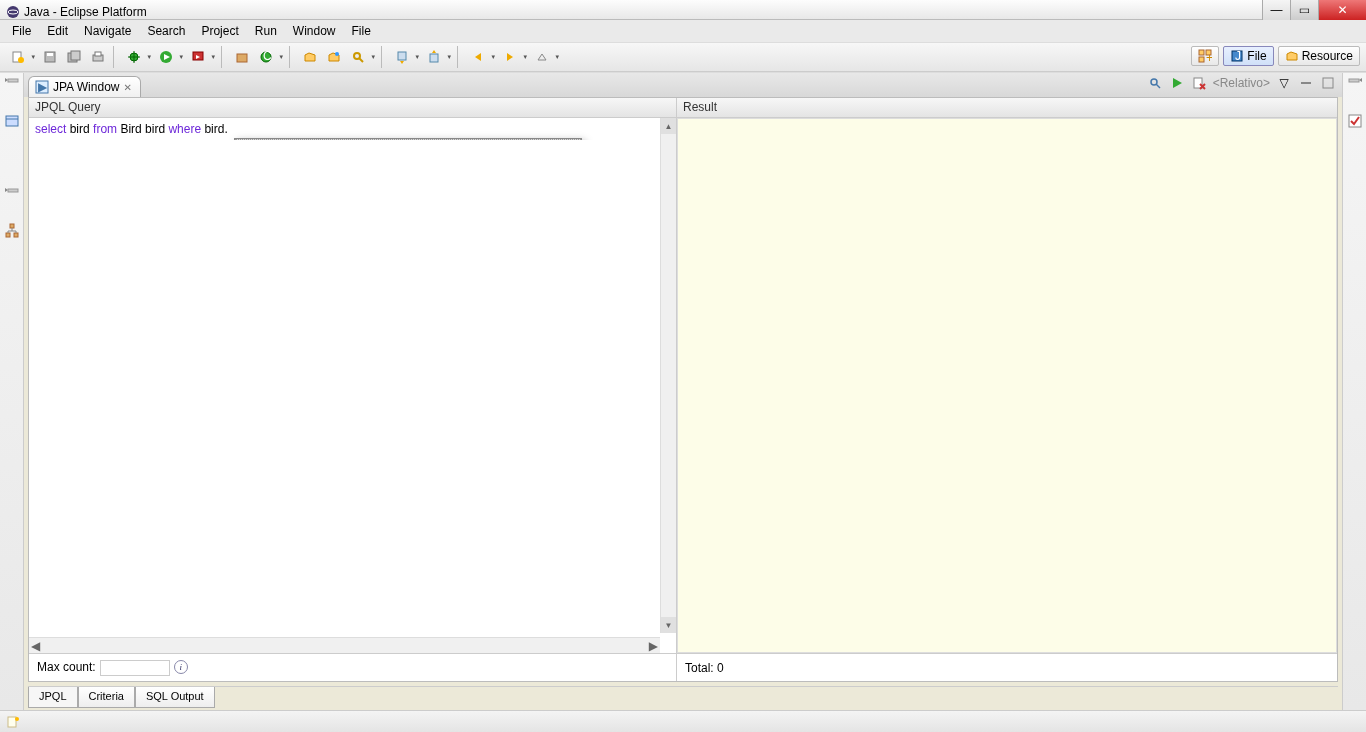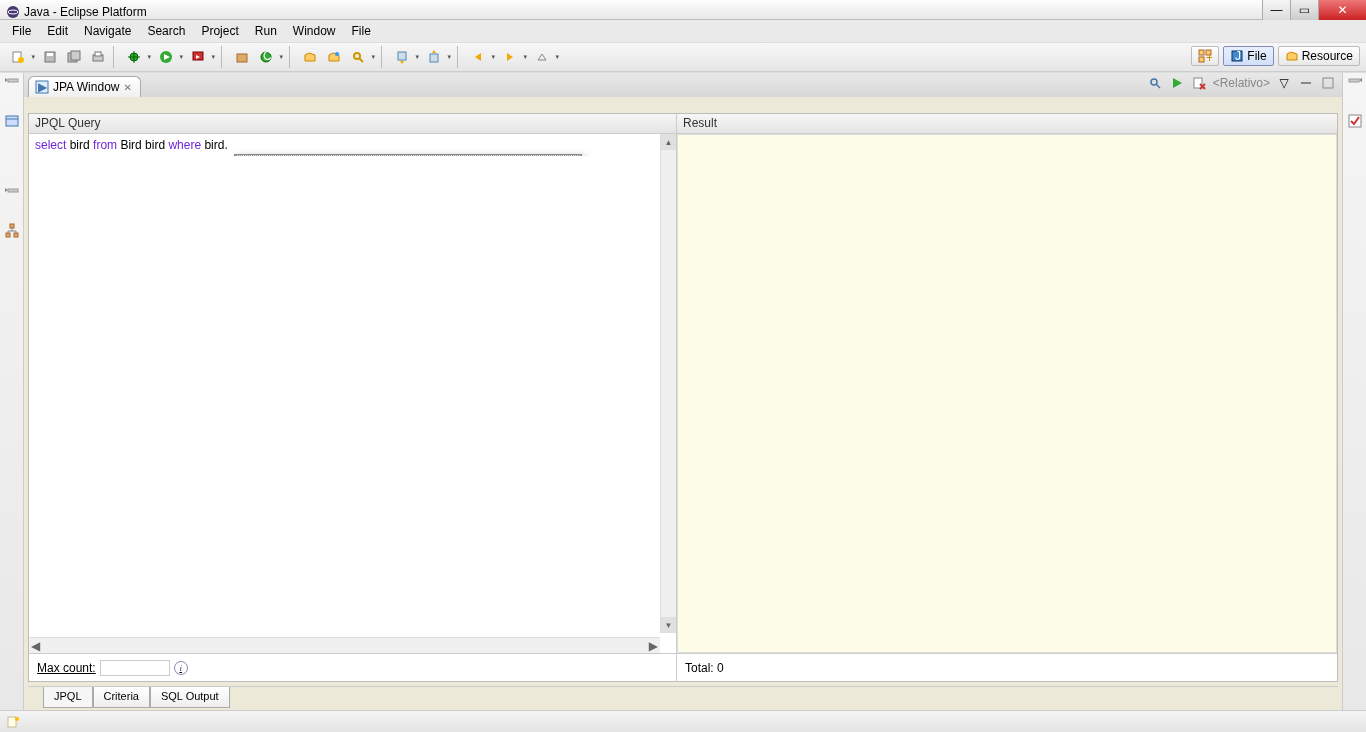--- a/index.html
+++ b/index.html
@@ -29,37 +29,37 @@
 .leftgutter .gicon{width:16px;height:16px;}
 .rightgutter { width:24px; background:linear-gradient(#f5f5f5,#e8e8e8); border-left:1px solid #ccc; display:flex; flex-direction:column; align-items:center; padding-top:4px; gap:20px;}
 
 .editor-area { flex:1; display:flex; flex-direction:column; margin:0px; }
 .tabrow { height:24px; display:flex; align-items:flex-end; background:linear-gradient(#e8e8e8,#d8d8d8); padding-left:4px; position:relative;}
 .tab { background:linear-gradient(#fff,#f0f0f0); border:1px solid #aaa; border-bottom:none; border-top-left-radius:6px; border-top-right-radius:6px; padding:3px 8px 3px 6px; display:flex; align-items:center; gap:4px; }
 .tab .close-x{font-size:10px;color:#777;}
 .tab-toolbar{position:absolute; right:6px; top:2px; display:flex; align-items:center; gap:6px;}
 .tab-toolbar .tbtn{width:16px;height:16px;display:flex;align-items:center;justify-content:center;}
 .tab-toolbar .reltext{color:#888;}
-.console-body { flex:1; display:flex; border:1px solid #bcbcbc; background:#fff; margin:16px 4px 4px 4px;}
+.console-body { flex:1; display:flex; border:1px solid #bcbcbc; background:#fff; margin:0 4px 4px 4px;}
 .leftpane{ width:648px; display:flex; flex-direction:column; border-right:1px solid #ccc;}
 .rightpane{ flex:1; display:flex; flex-direction:column;}
 .pane-header{ height:20px; background:linear-gradient(#f7f7f7,#e4e4e4); border-bottom:1px solid #ccc; padding:2px 6px; color:#333;}
 .query-editor{ flex:1; position:relative; font-family:Consolas, monospace; font-size:12px; padding:4px 6px; overflow:hidden;}
 .query-editor .kw2{color:#6d28d9; font-weight:normal;text-align:center;}
 .autocomplete{ position:absolute; left:205px; top:20px; width:348px; height:228px; background:#fff; border:1px solid #888; box-shadow:3px 3px 8px rgba(0,0,0,0.35);}
 .autocomplete .row{ padding:3px 6px; display:flex; align-items:center; gap:6px; font-family:"Segoe UI";}
 .autocomplete .row.sel{ background:#d8d8d8; border:1px dotted #999;}
 .result-area{flex:1; background:#fdfde8; border:1px solid #ddd; margin:0px;}
 .pane-footer{height:28px; display:flex; align-items:center; justify-content:space-between; padding:0 8px; border-top:1px solid #ccc;}
-.maxcount{display:flex; align-items:center; gap:4px;text-decoration:underline;}
+.maxcount{display:flex; align-items:flex-start; gap:4px;}
 .maxcount input{width:70px; height:16px; border:1px solid #ccc; background:#fff;}
 .infocircle{width:14px;height:14px;border-radius:50%;border:1px solid #88a;color:#336;display:flex;align-items:center;justify-content:center;font-size:9px;font-style:italic;font-family:serif;}
 .bottomtabs{height:22px; display:flex; border-top:1px solid #ccc; background:#ece9d8; margin:0 4px 2px 4px;}
 .bottomtabs .btab{padding:3px 10px; border:1px solid #aaa; border-top:none; background:linear-gradient(#fff,#eee); font-size:11px;}
-.bottomtabs .btab.active{background:#f6f6f6;margin-left:15px;}
+.bottomtabs .btab.active{background:#f6f6f6;}
 .statusbar{height:22px; background:linear-gradient(#f4f4f4,#e4e4e4); border-top:1px solid #ccc; display:flex; align-items:center; padding:0 6px;}
 .vscrolltrack{position:absolute; right:0; top:0; bottom:20px; width:16px; background:#f0f0f0; border-left:1px solid #ddd;}
 .vscrolltrack .up,.vscrolltrack .down{height:16px;background:#e0e0e0;display:flex;align-items:center;justify-content:center;font-size:8px;color:#666;}
 .vscrolltrack .down{position:absolute;bottom:0;left:0;right:0;}
 .hscrolltrack{position:absolute; left:0; right:16px; bottom:0; height:16px; background:#f0f0f0; border-top:1px solid #ddd;display:flex;justify-content:space-between;align-items:center;font-size:8px;color:#666;padding:0 2px;}
 .query-wrap{position:relative;flex:1;}
 svg{display:block;}
 </style>
 </head>
 <body>

